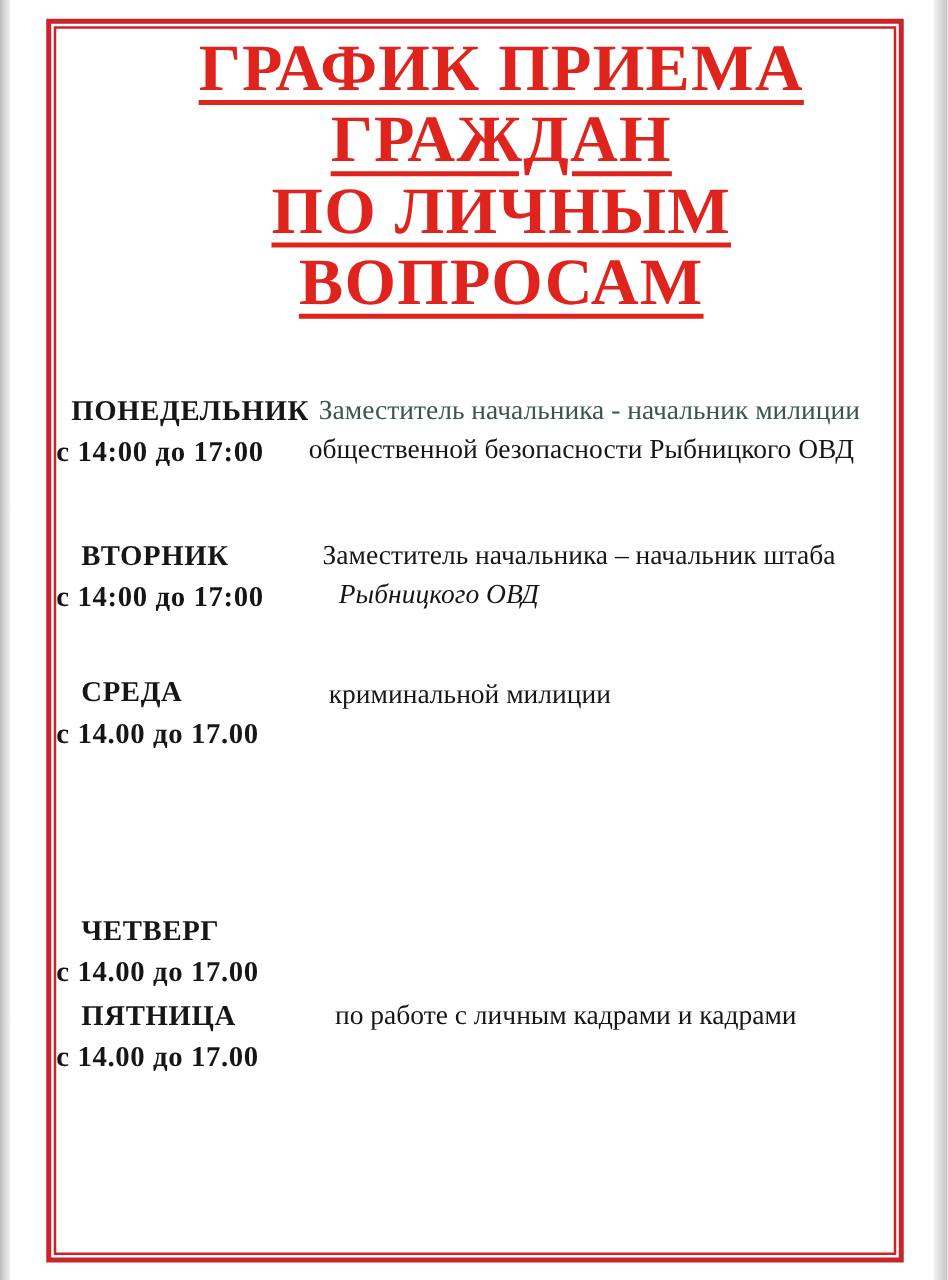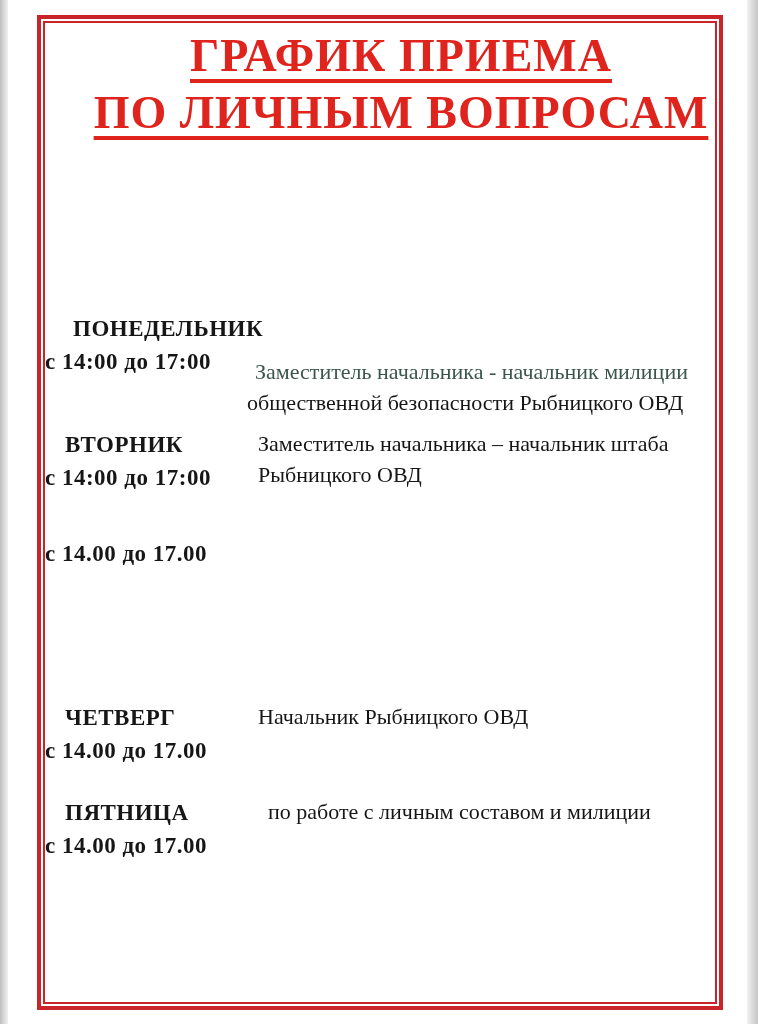--- a/index.html
+++ b/index.html
@@ -28,56 +28,57 @@
     border:4px solid var(--red-border);
   }
   .frame-inner{position:absolute;inset:2px;border:2px solid var(--red-border);}
 
   
   .title{
     position:absolute;left:37px;top:27px;width:686px;
     padding-left:42px;
     text-align:center;
     color:var(--red-title);
-    font-weight:bold;font-size:46px;line-height:57px;letter-spacing:1px;
+    font-weight:bold;font-size:53px;line-height:57px;letter-spacing:1px;
   }
   .title .u{
     text-decoration:underline;
     text-decoration-thickness:4px;
     text-underline-offset:8px;
   }
 
   
   .row{position:absolute;left:45px;width:672px;display:flex;align-items:flex-start;}
   .col-day{width:205px;flex:0 0 205px;font-weight:bold;font-size:23px;line-height:33px;color:var(--ink);letter-spacing:0.5px;}
   .col-day .day{padding-left:20px;}
-  .row-1 .col-day .day{padding-left:28px;}
+  .row-1 .col-day .day{padding-left:12px;}
   .col-desc{flex:1;font-size:22px;line-height:31px;color:var(--ink);padding-left:8px;}
-  .row-1 .col-desc{padding-left:5px;margin-top:44px;}
+  .row-1 .col-desc{padding-left:5px;}
   .row-3 .col-desc{line-height:35px;}
   .greenish{color:var(--green);}
   .row-1 .line-2{margin-left:-8px;}
-  .row-2 .line-2{margin-left:0;}
+  .row-2 .line-2{margin-left:13px;font-style:italic;}
   .row-3 .line-2{margin-left:5px;}
   .row-5 .line-2{margin-left:10px;}
 </style>
 </head>
 <body>
 
 <div class="sheet">
 
   <div class="edge edge-left"></div>
   <div class="edge edge-right"></div>
 
   <div class="frame">
     <div class="frame-inner"></div>
   </div>
 
   <header class="title">
     <div><span class="u">ГРАФИК ПРИЕМА</span></div>
+    <div><span class="u">ГРАЖДАН</span></div>
     <div><span class="u">ПО ЛИЧНЫМ ВОПРОСАМ</span></div>
   </header>
 
   <section class="row row-1" style="top:312px">
     <div class="col-day">
       <div class="day">ПОНЕДЕЛЬНИК</div>
       <div class="time">с 14:00 до 17:00</div>
     </div>
     <div class="col-desc">
       <div class="line-1 greenish">Заместитель начальника - начальник милиции</div>
@@ -91,39 +92,38 @@
       <div class="time">с 14:00 до 17:00</div>
     </div>
     <div class="col-desc">
       <div class="line-1">Заместитель начальника – начальник штаба</div>
       <div class="line-2">Рыбницкого ОВД</div>
     </div>
   </section>
 
   <section class="row row-3" style="top:537px">
     <div class="col-day">
+      <div class="day">СРЕДА</div>
       <div class="time">с 14.00 до 17.00</div>
     </div>
     <div class="col-desc">
+      <div class="line-2">криминальной милиции</div>
     </div>
   </section>
 
-  <section class="row row-4" style="top:701px">
+  <section class="row row-4" style="top:728px">
     <div class="col-day">
       <div class="day">ЧЕТВЕРГ</div>
       <div class="time">с 14.00 до 17.00</div>
-    </div>
-    <div class="col-desc">
-      <div class="line-1">Начальник Рыбницкого ОВД</div>
     </div>
   </section>
 
   <section class="row row-5" style="top:796px">
     <div class="col-day">
       <div class="day">ПЯТНИЦА</div>
       <div class="time">с 14.00 до 17.00</div>
     </div>
     <div class="col-desc">
-      <div class="line-2">по работе с личным составом и милиции</div>
+      <div class="line-2">по работе с личным кадрами и кадрами</div>
     </div>
   </section>
 
 </div>
 
 </body></html>

